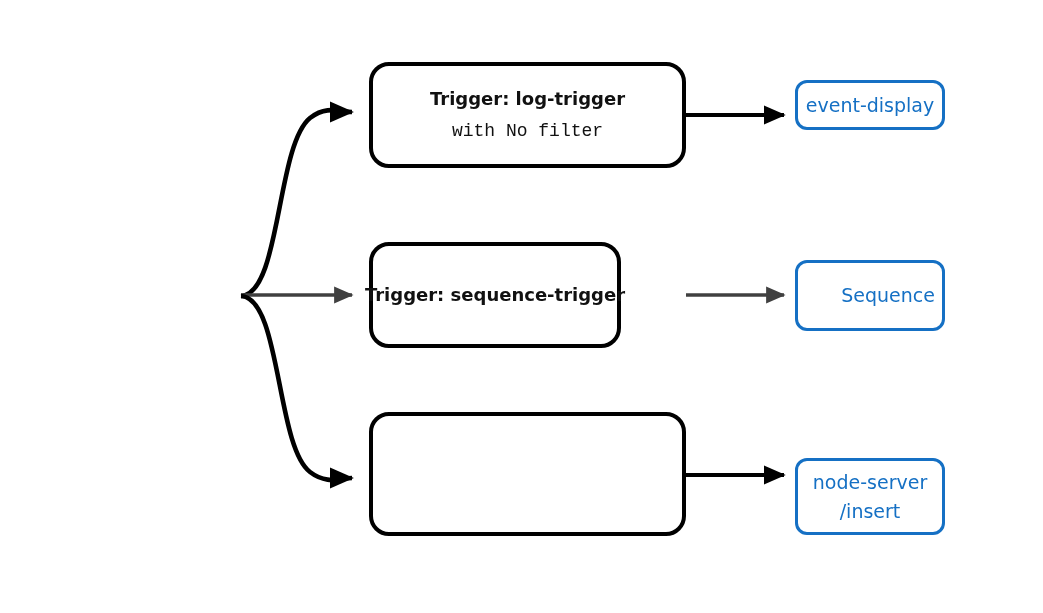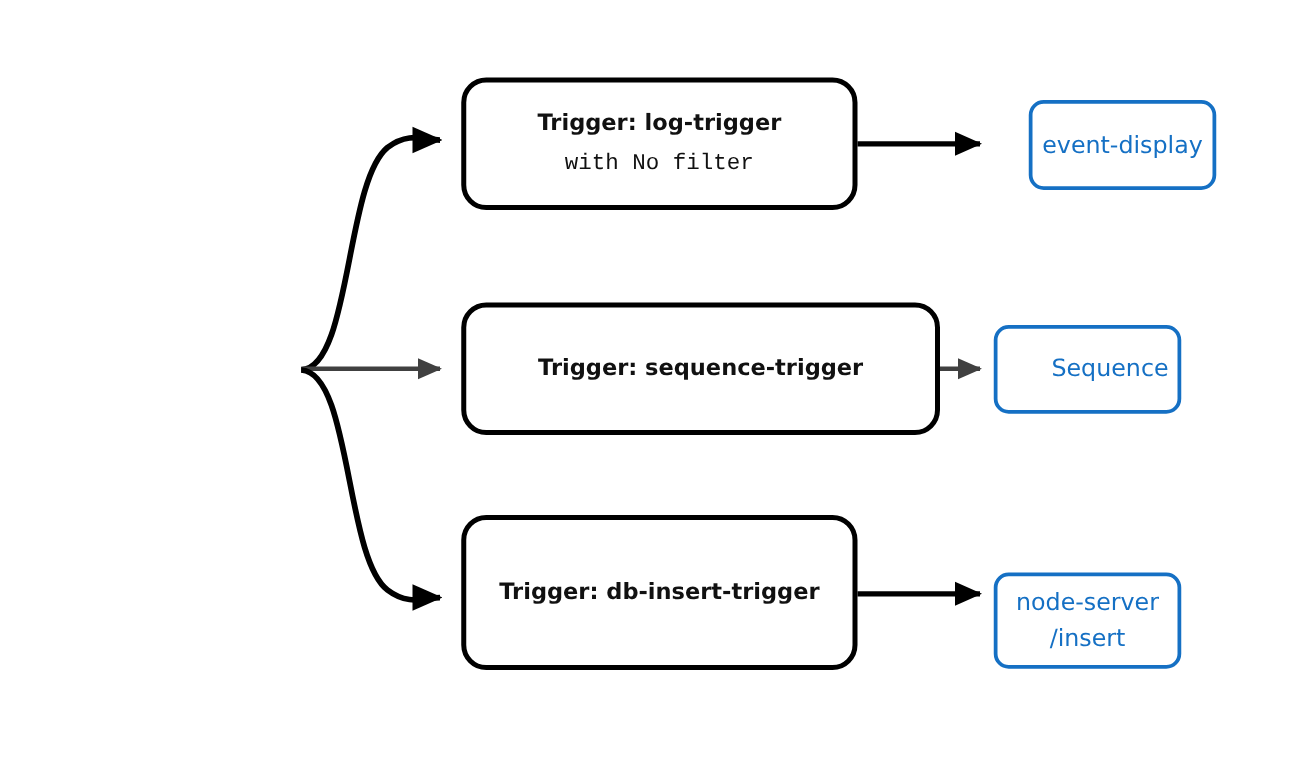--- a/index.html
+++ b/index.html
@@ -105,33 +105,30 @@
 
   <div class="node node-trigger" style="left:369px; top:62px; width:317px; height:106px;">
     <div class="line">
       <span class="k">Trigger: log-trigger</span><span class="v"></span>
     </div>
     <div class="line">
       <span class="k"></span><span class="v">with No filter</span>
     </div>
   </div>
 
-  <div class="node node-trigger" style="left:369px; top:242px; width:383px; height:106px;">
+  <div class="node node-trigger" style="left:369px; top:242px; width:252px; height:106px;">
     <div class="line">
       <span class="k">Trigger: sequence-trigger</span><span class="v"></span>
     </div>
   </div>
 
   <div class="node node-trigger" style="left:369px; top:412px; width:317px; height:124px;">
-    <div class="line">
-      <span class="k">Trigger: db-insert-trigger</span><span class="v"></span>
-    </div>
   </div>
 
-  <div class="node node-sink" style="left:795px; top:80px; width:150px; height:72px;margin-left:28px;">
+  <div class="node node-sink" style="left:795px; top:80px; width:150px; height:50px;">
     <span class="line">event-display</span>
   </div>
 
   <div class="node node-sink" style="left:795px; top:260px; width:150px; height:71px;padding-left:36px;">
     <span class="line">Sequence</span>
   </div>
 
   <div class="node node-sink" style="left:795px; top:437px; width:150px; height:77px;margin-top:21px;">
     <span class="line">node-server</span>
     <span class="line">/insert</span>

